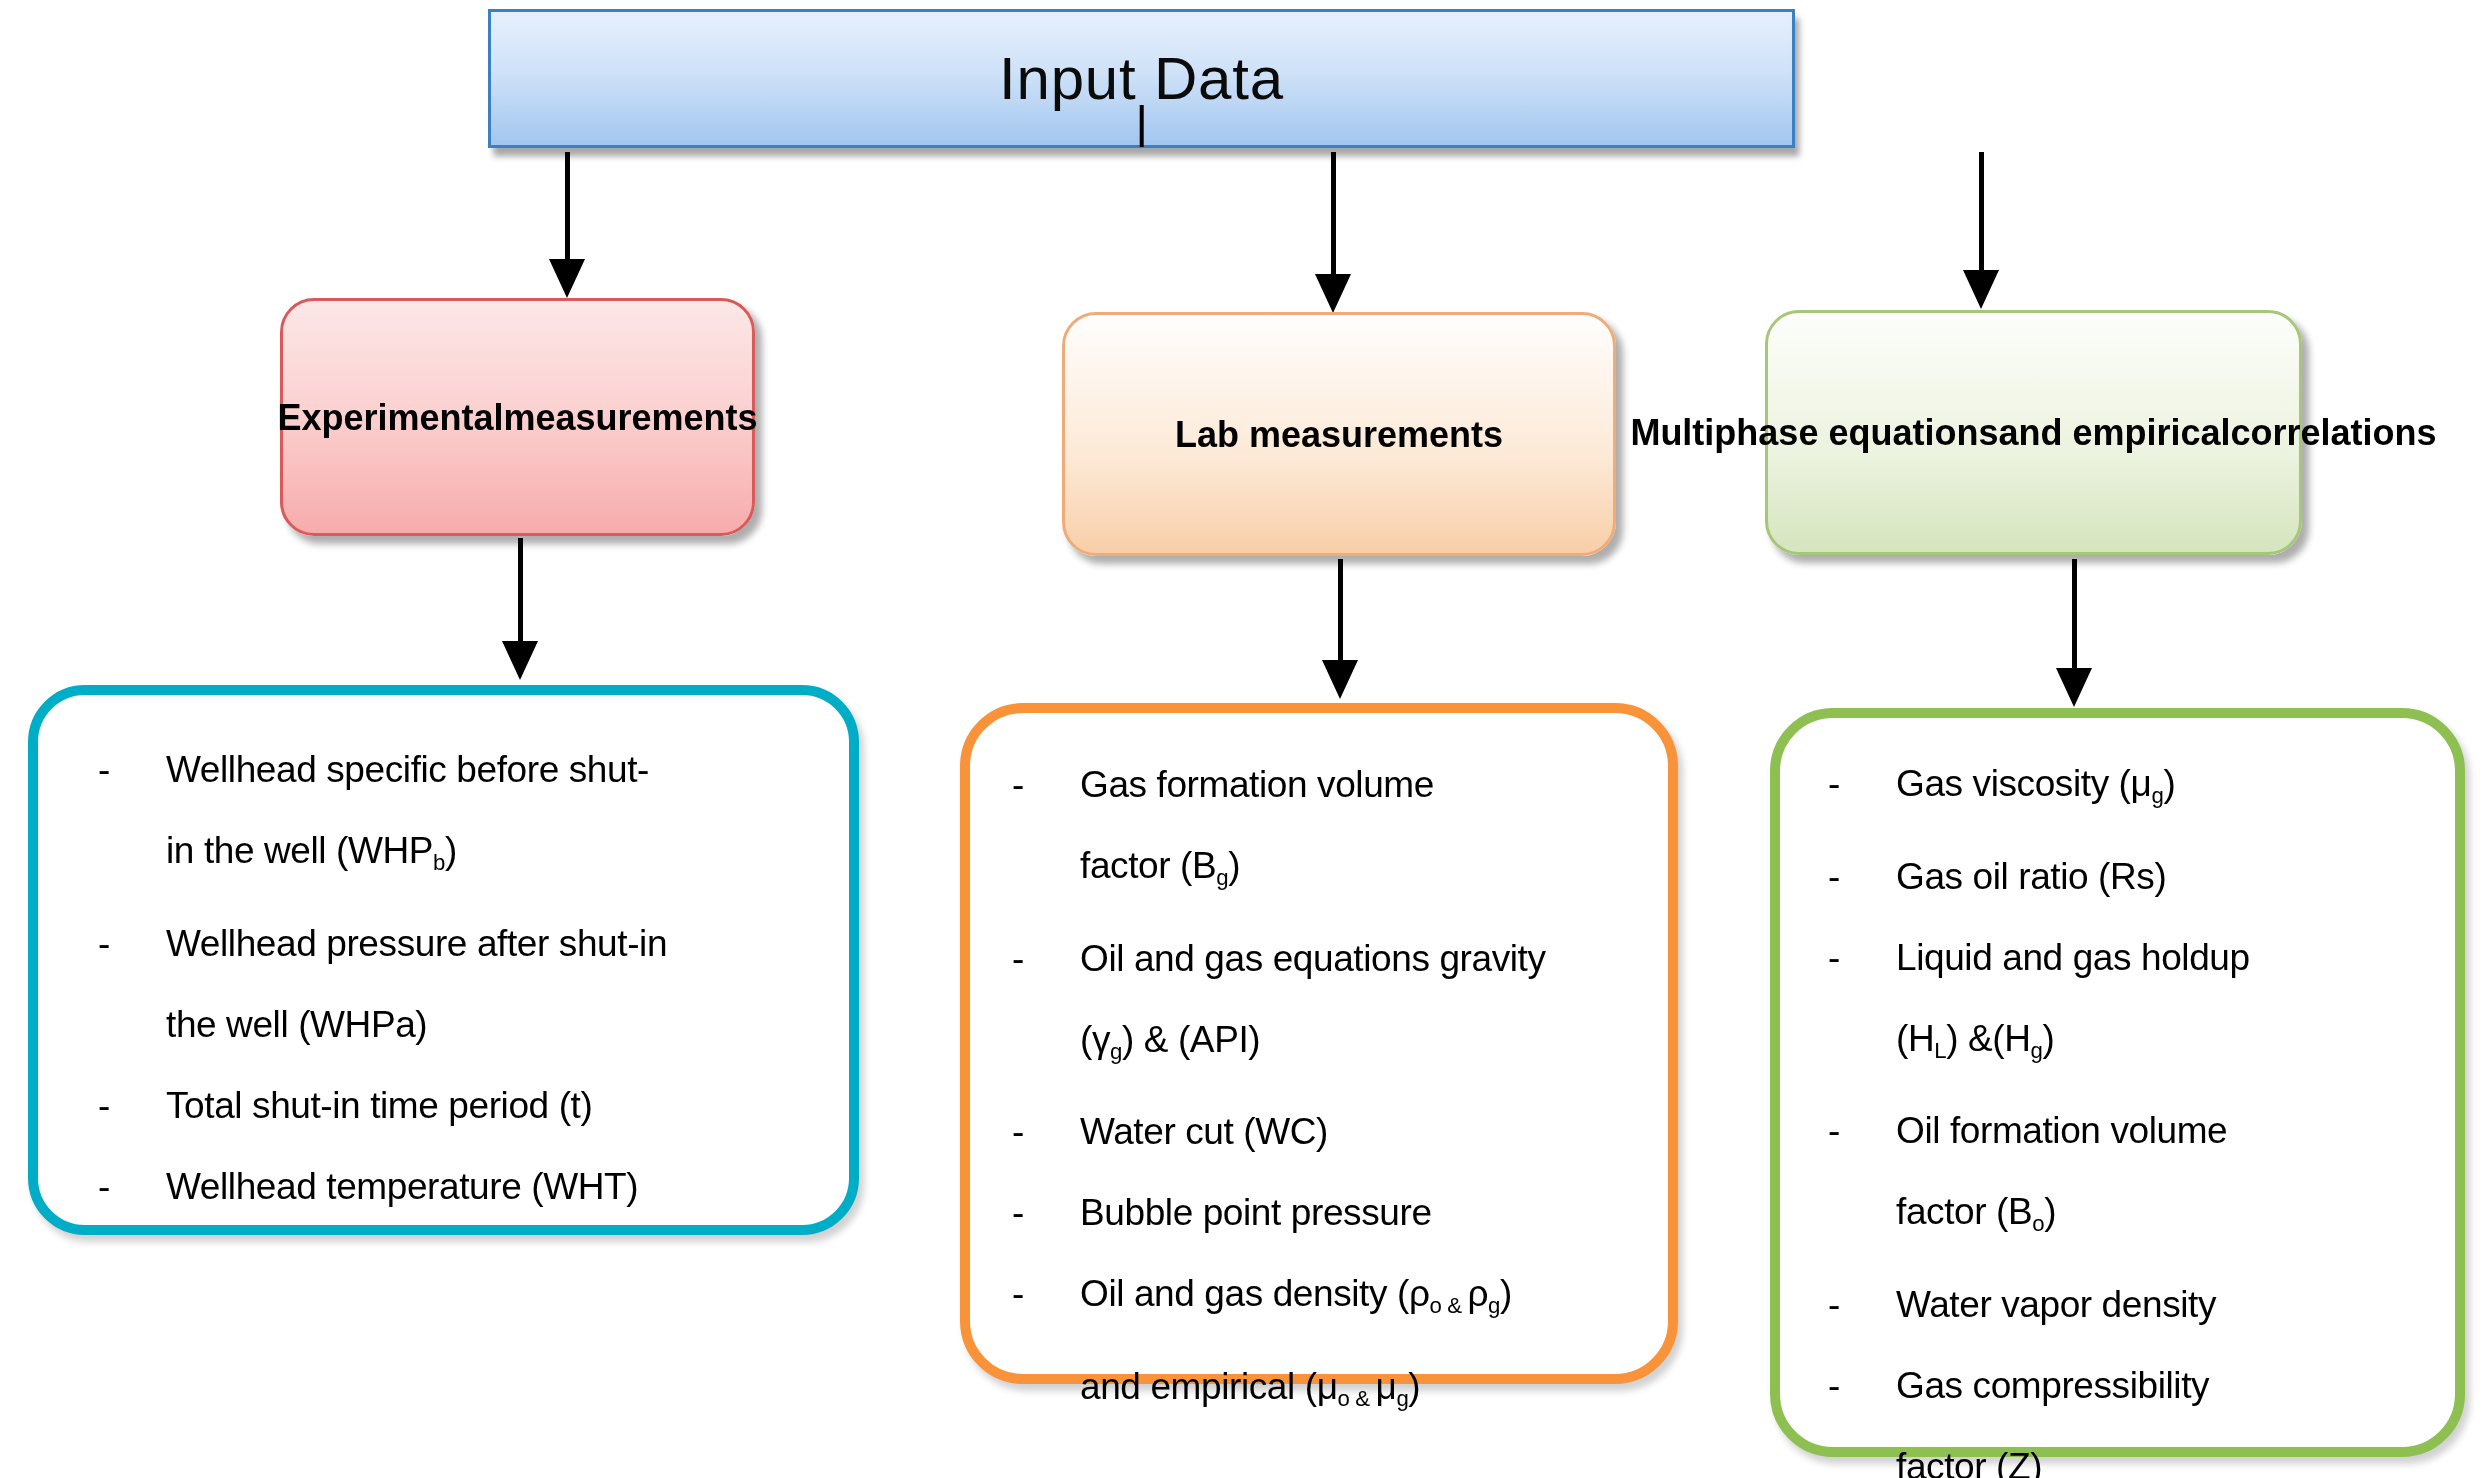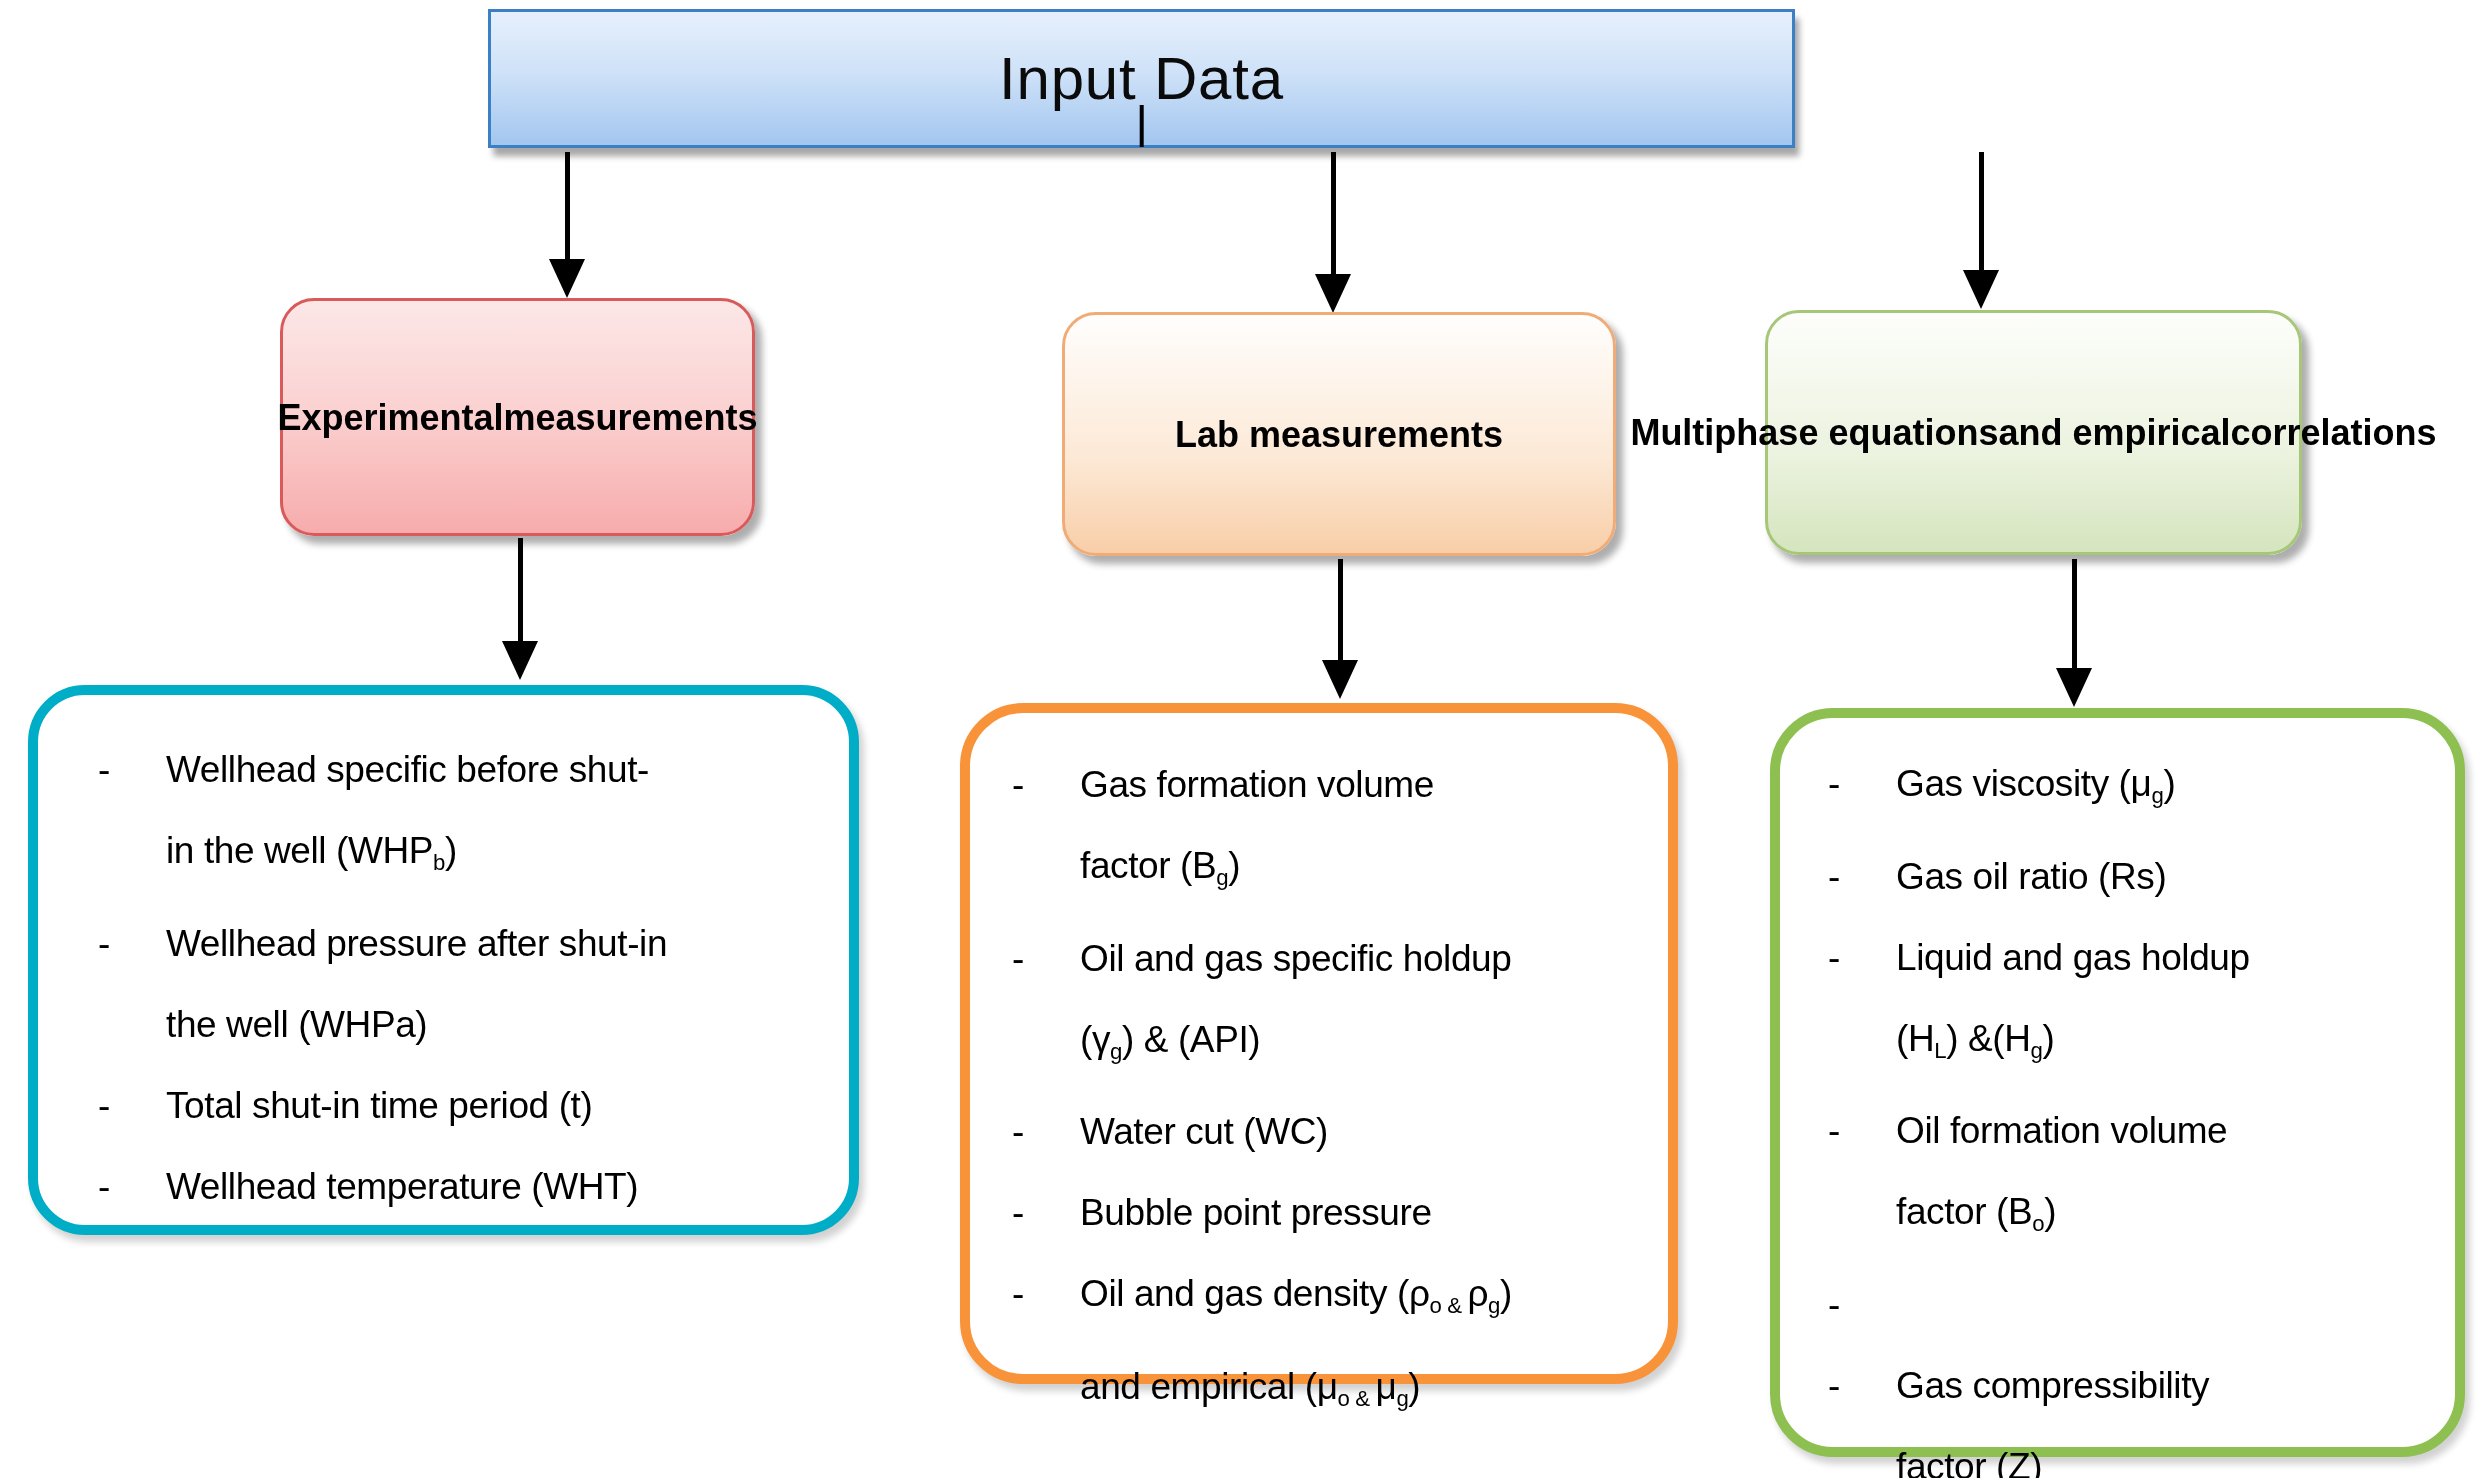--- a/index.html
+++ b/index.html
@@ -147,21 +147,21 @@
         <li class="bitem">
           <span class="bdash">-</span>
           <div class="btext">
             <div class="bline"><span>Gas formation volume</span></div>
             <div class="bline"><span>factor (B</span><span class="sub">g</span><span>)</span></div>
           </div>
         </li>
         <li class="bitem">
           <span class="bdash">-</span>
           <div class="btext">
-            <div class="bline"><span>Oil and gas specific holdup</span></div>
+            <div class="bline"><span>Oil and gas equations gravity</span></div>
             <div class="bline"><span>(γ</span><span class="sub">g</span><span>) &amp; (API)</span></div>
           </div>
         </li>
         <li class="bitem">
           <span class="bdash">-</span>
           <div class="btext">
             <div class="bline"><span>Water cut (WC)</span></div>
           </div>
         </li>
         <li class="bitem">
@@ -202,20 +202,23 @@
         </li>
         <li class="bitem">
           <span class="bdash">-</span>
           <div class="btext">
             <div class="bline"><span>Oil formation volume</span></div>
             <div class="bline"><span>factor (B</span><span class="sub">o</span><span>)</span></div>
           </div>
         </li>
         <li class="bitem">
           <span class="bdash">-</span>
+          <div class="btext">
+            <div class="bline"><span>Water vapor density</span></div>
+          </div>
         </li>
         <li class="bitem">
           <span class="bdash">-</span>
           <div class="btext">
             <div class="bline"><span>Gas compressibility</span></div>
             <div class="bline"><span>factor (Z)</span></div>
           </div>
         </li>
       </ul>
   </div>

